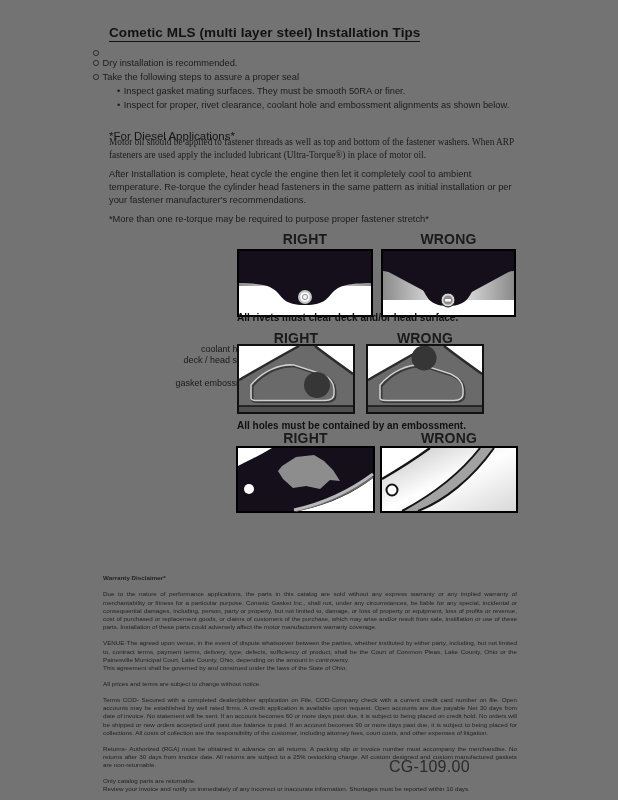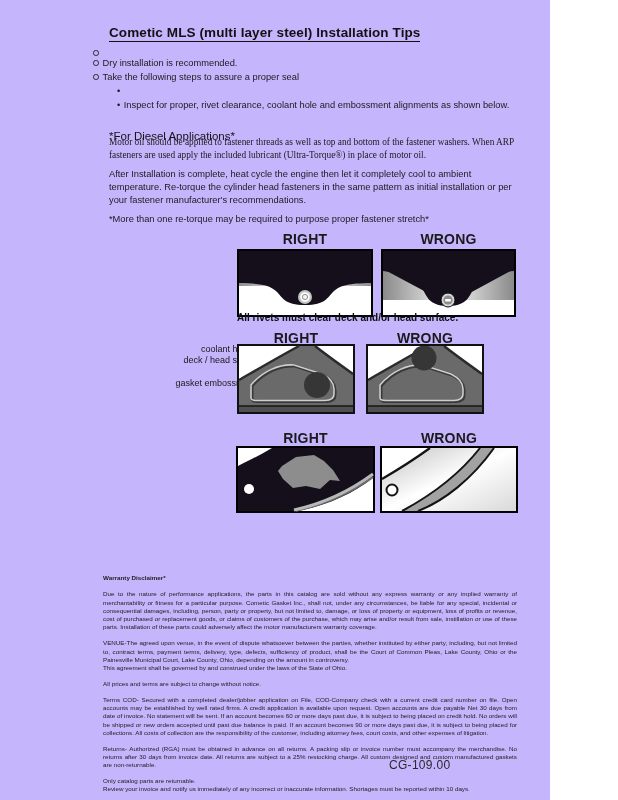--- a/index.html
+++ b/index.html
@@ -1,17 +1,17 @@
 <!DOCTYPE html>
 <html><head>
 <meta charset="utf-8">
 <style>
   html,body{margin:0;padding:0;background:#ffffff;}
   .page{
-    position:relative;width:550px;height:800px;background:#c4b5fd;overflow:hidden;
+    position:relative;width:618px;height:800px;background:#737373;overflow:hidden;
     font-family:"Liberation Sans", sans-serif;color:#1c1c1c;
   }
   .abs{position:absolute;}
   .pre{white-space:pre-line;}
 
   .title{
     left:109px;top:25px;font-size:13.5px;font-weight:bold;color:#121212;
     border-bottom:1.6px solid #121212;padding-bottom:1px;letter-spacing:0.1px;
   }
   .bullets{left:93px;top:46px;width:432px;font-size:9.3px;line-height:14px;color:#1b1b1b;}
@@ -36,21 +36,21 @@
 
   .callout{
     font-size:9px;line-height:10.5px;color:#1a1a1a;text-align:right;
   }
   .fineprint{
     left:103px;top:574px;width:414px;font-size:6.25px;line-height:8.3px;color:#222;
     text-align:justify;
   }
   .fineprint .fp-h{font-weight:bold;margin-bottom:8px;}
   .fineprint p{margin:0 0 7.5px 0;}
-  .page-num{left:389px;top:758px;font-size:12px;color:#2a2a2a;letter-spacing:0.3px;}
+  .page-num{left:389px;top:758px;font-size:16px;color:#2a2a2a;letter-spacing:0.3px;}
 </style>
 </head>
 <body>
 
 <div class="page">
 
   <div class="abs title">Cometic MLS (multi layer steel) Installation Tips</div>
 
   <div class="abs bullets">
     <div class="li lvl1">
@@ -59,20 +59,21 @@
     <div class="li lvl1">
       <span class="mk1"></span>
       <span>Dry installation is recommended.</span>
     </div>
     <div class="li lvl1">
       <span class="mk1"></span>
       <span>Take the following steps to assure a proper seal</span>
     </div>
     <div class="li lvl2">
       <span class="mk2">•</span>
+      <span>Inspect gasket mating surfaces.  They must be smooth 50RA or finer.</span>
     </div>
     <div class="li lvl2">
       <span class="mk2">•</span>
       <span>Inspect for proper, rivet clearance, coolant hole and embossment alignments as shown below.</span>
     </div>
   </div>
 
   <div class="abs diesel-h">*For Diesel Applications*</div>
   <div class="abs body-p p1">Motor oil should be applied to fastener threads as well as top and bottom of the fastener washers. When ARP fasteners are used apply the included lubricant (Ultra-Torque®) in place of motor oil.</div>
   <div class="abs body-p p2">After Installation is complete, heat cycle the engine then let it completely cool to ambient temperature. Re-torque the cylinder head fasteners in the same pattern as initial installation or per your fastener manufacturer's recommendations.</div>
@@ -161,20 +162,21 @@
     <path d="M78,2 H116 V30 C102,20 88,10 78,2 Z" fill="#ffffff"></path>
     <path d="M78,2 C88,10 102,20 116,30" stroke="#2b2b2b" stroke-width="2.5" fill="none"></path>
     <path d="M15,55 V42 C27,28 43,21 58,22 L86,31 C94,35 98,40 98,46 L98,51 C98,55 95,57.5 89,57.5 L21,57.5 C17,57.5 15,57 15,55 Z" stroke="#3a3a3a" stroke-width="3" fill="none"></path>
     <path d="M14,54 V41 C26,27 42,20 57,21 L85,30 C93,34 97,39 97,45 L97,50 C97,54 94,56.5 88,56.5 L20,56.5 C16,56.5 14,56 14,54 Z" stroke="#cfcfcf" stroke-width="1.6" fill="none"></path>
     <circle cx="58" cy="14" r="12.5" fill="#363636"></circle>
     <rect x="2" y="62" width="114" height="6" fill="#505050"></rect>
     <path d="M2,62 H116" stroke="#161616" stroke-width="1.5"></path>
     <rect x="1" y="1" width="116" height="68" fill="none" stroke="#111" stroke-width="2"></rect>
   </svg>
 
+  <div class="abs caption" style="left:237px;top:420px;width:280px;">All holes must be contained by an embossment.</div>
 
   <div class="abs rw-label" style="left:236px;top:430px;width:139px;">RIGHT</div>
   <div class="abs rw-label" style="left:380px;top:430px;width:138px;">WRONG</div>
 
   <svg class="abs panel" style="left:236px;top:446px;" width="139" height="67" viewBox="0 0 139 67">
     <rect x="1" y="1" width="137" height="65" fill="#140f1a" stroke="#000" stroke-width="2"></rect>
     <path d="M2,2 H36 C24,9 12,15 2,20 Z" fill="#ffffff"></path>
     <path d="M137,32 C116,48 92,59 62,65 L137,65 Z" fill="#ffffff"></path>
     <path d="M137,31 C115,47 91,58 60,65" stroke="#6e6e6e" stroke-width="1.6" fill="none"></path>
     <path d="M137,28 C114,45 90,57 58,64" stroke="#b9b9b9" stroke-width="3" fill="none"></path>

